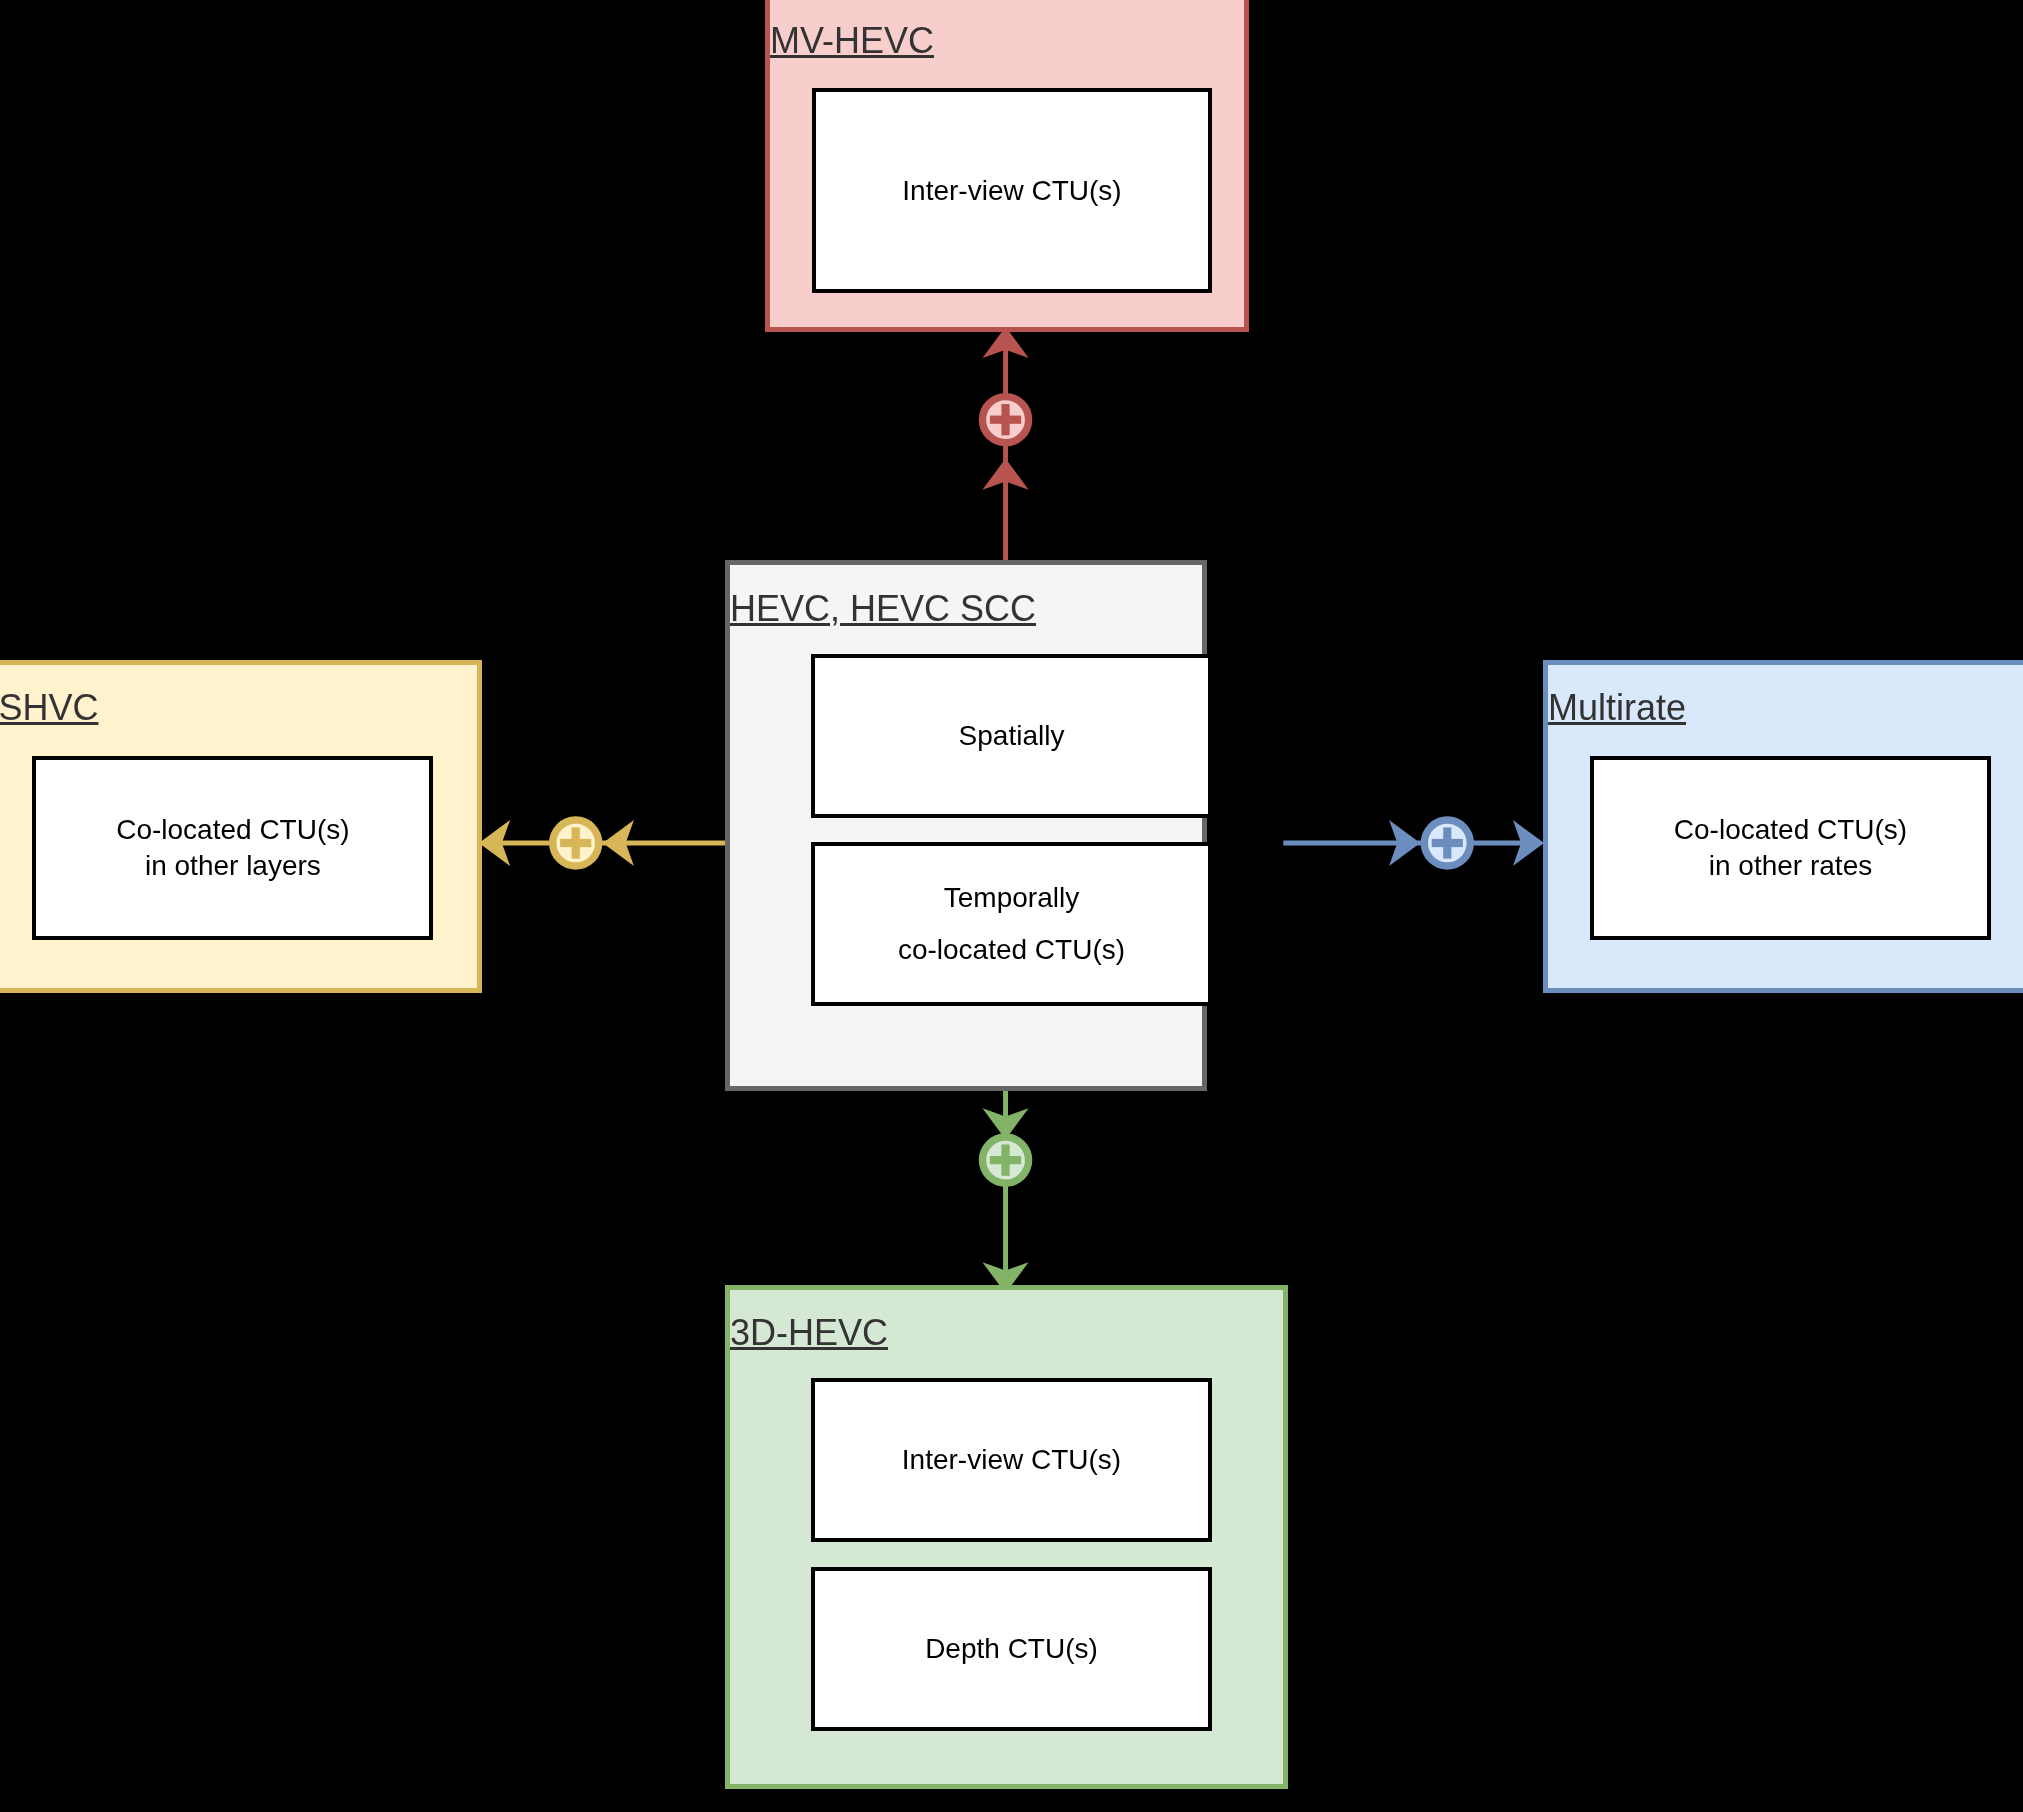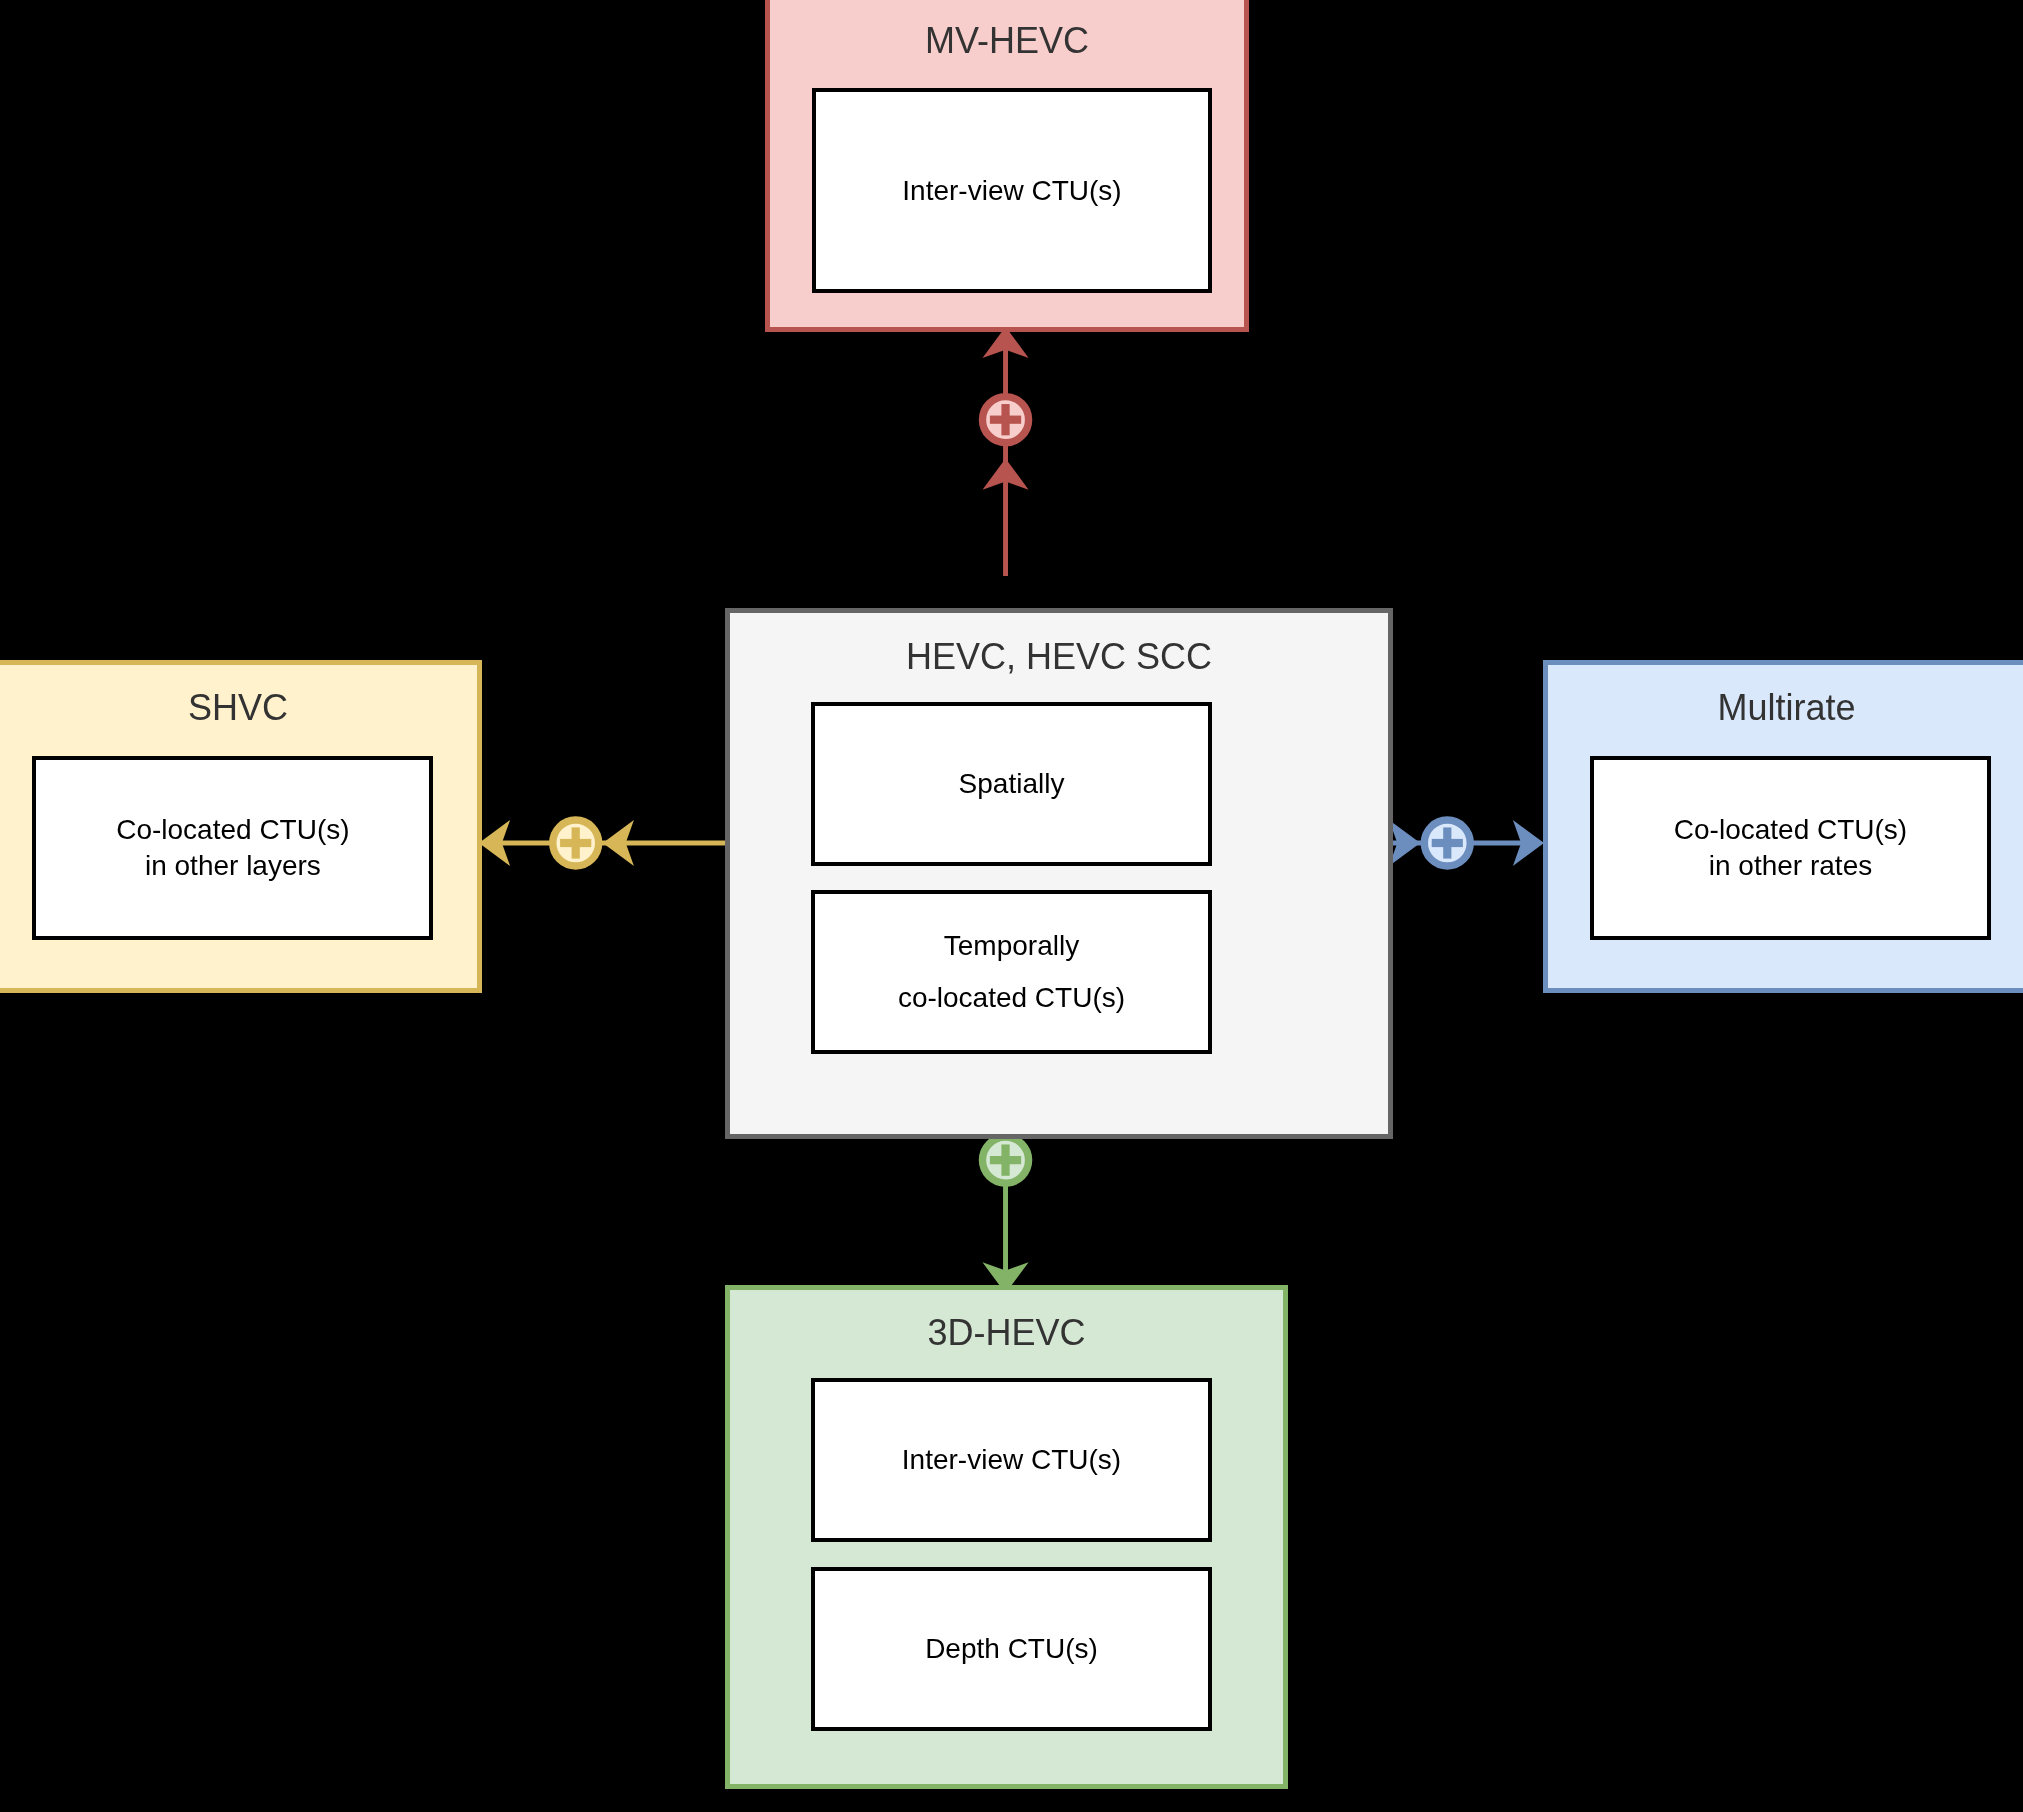--- a/index.html
+++ b/index.html
@@ -6,25 +6,25 @@
   #stage{
     position:relative;
     width:2023px;height:1813px;
     background:#000;
     font-family:"Liberation Sans", sans-serif;
     overflow:hidden;
   }
   .group{position:absolute;box-sizing:border-box;}
   .group-title{
     position:absolute;left:0;right:0;
-    text-align:center;
     color:#333;
     font-size:36px;
     line-height:1;
     white-space:nowrap;
+    text-decoration:underline;
   }
   .inner-box{
     position:absolute;box-sizing:border-box;
     background:#ffffff;
     border:4.1px solid #000000;
     display:flex;align-items:center;justify-content:center;
     text-align:center;
     color:#000;
     font-size:28px;
     line-height:1.28;
@@ -93,21 +93,21 @@
     </svg>
   </div>
 
   <div class="group g-mvhevc" style="left:765px;top:-6.6px;width:484px;height:339px;">
     <div class="group-title" style="top:25px;">MV-HEVC</div>
     <div class="inner-box" style="left:42px;top:90px;width:400px;height:205px;">
       <span>Inter-view CTU(s)</span>
     </div>
   </div>
 
-  <div class="group g-center" style="left:725px;top:560px;width:668px;height:531px;margin-top:48px;">
+  <div class="group g-center" style="left:725px;top:560px;width:482px;height:531px;">
     <div class="group-title" style="top:25.5px;">HEVC, HEVC SCC</div>
     <div class="inner-box" style="left:81px;top:89px;width:401px;height:164px;flex-direction:column;">
       <span>Spatially</span>
     </div>
     <div class="inner-box" style="left:81px;top:277px;width:401px;height:164px;flex-direction:column;gap:16px;">
       <span>Temporally</span>
       <span>co-located CTU(s)</span>
     </div>
   </div>
 

